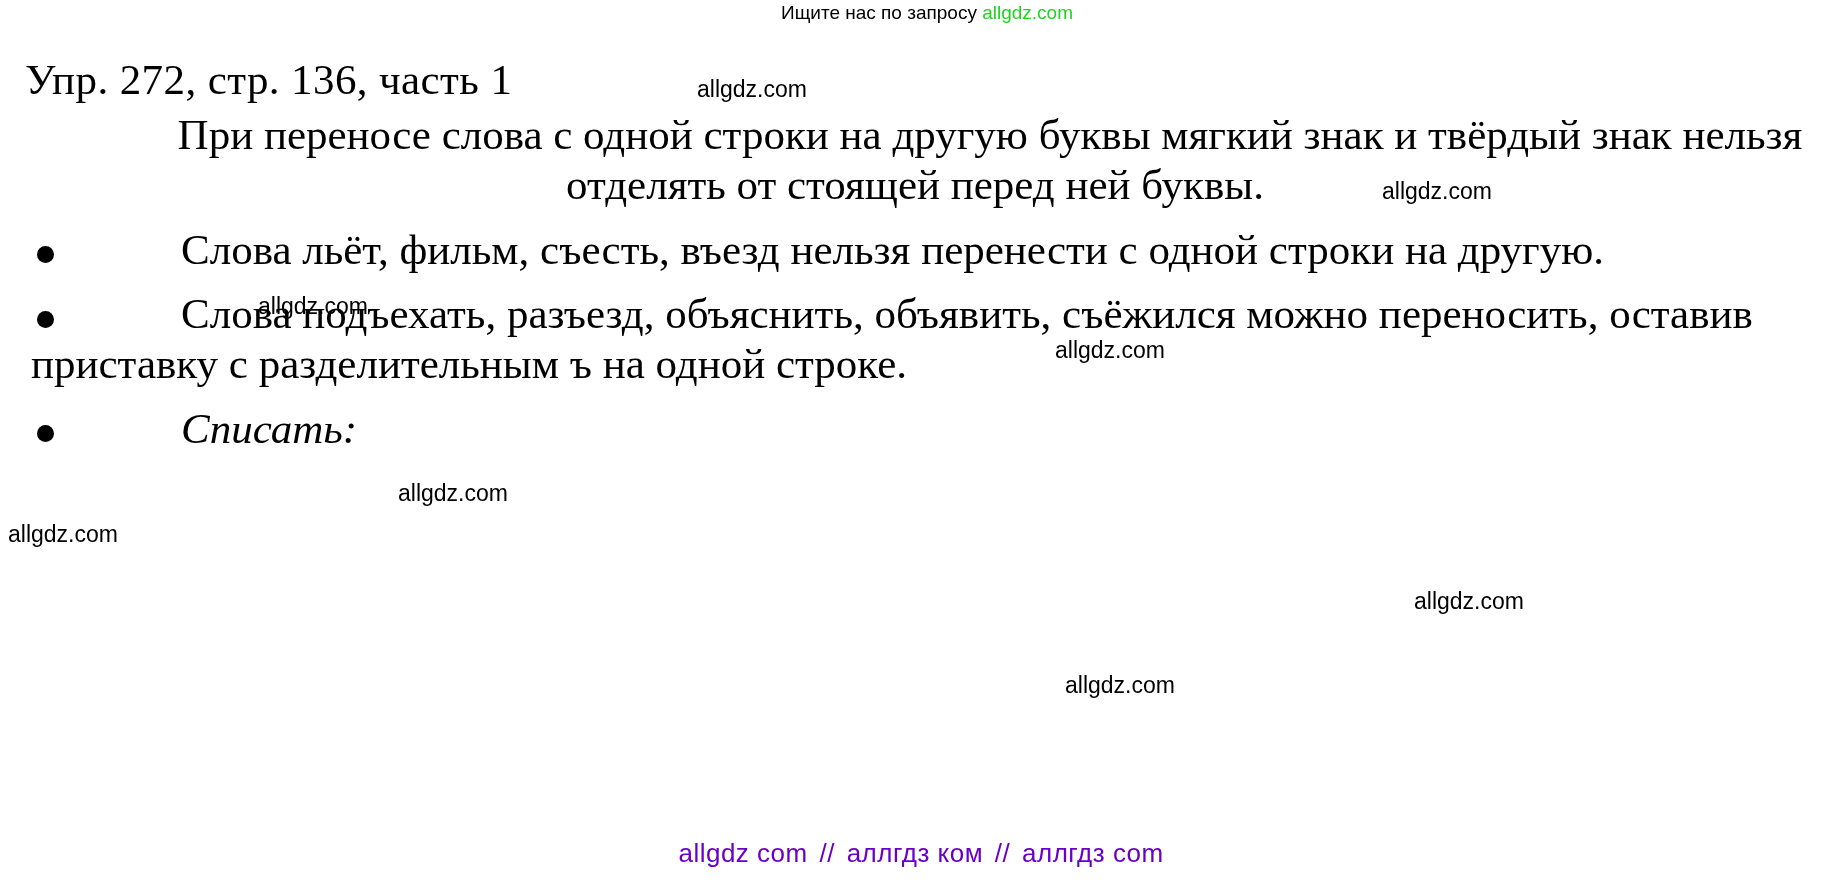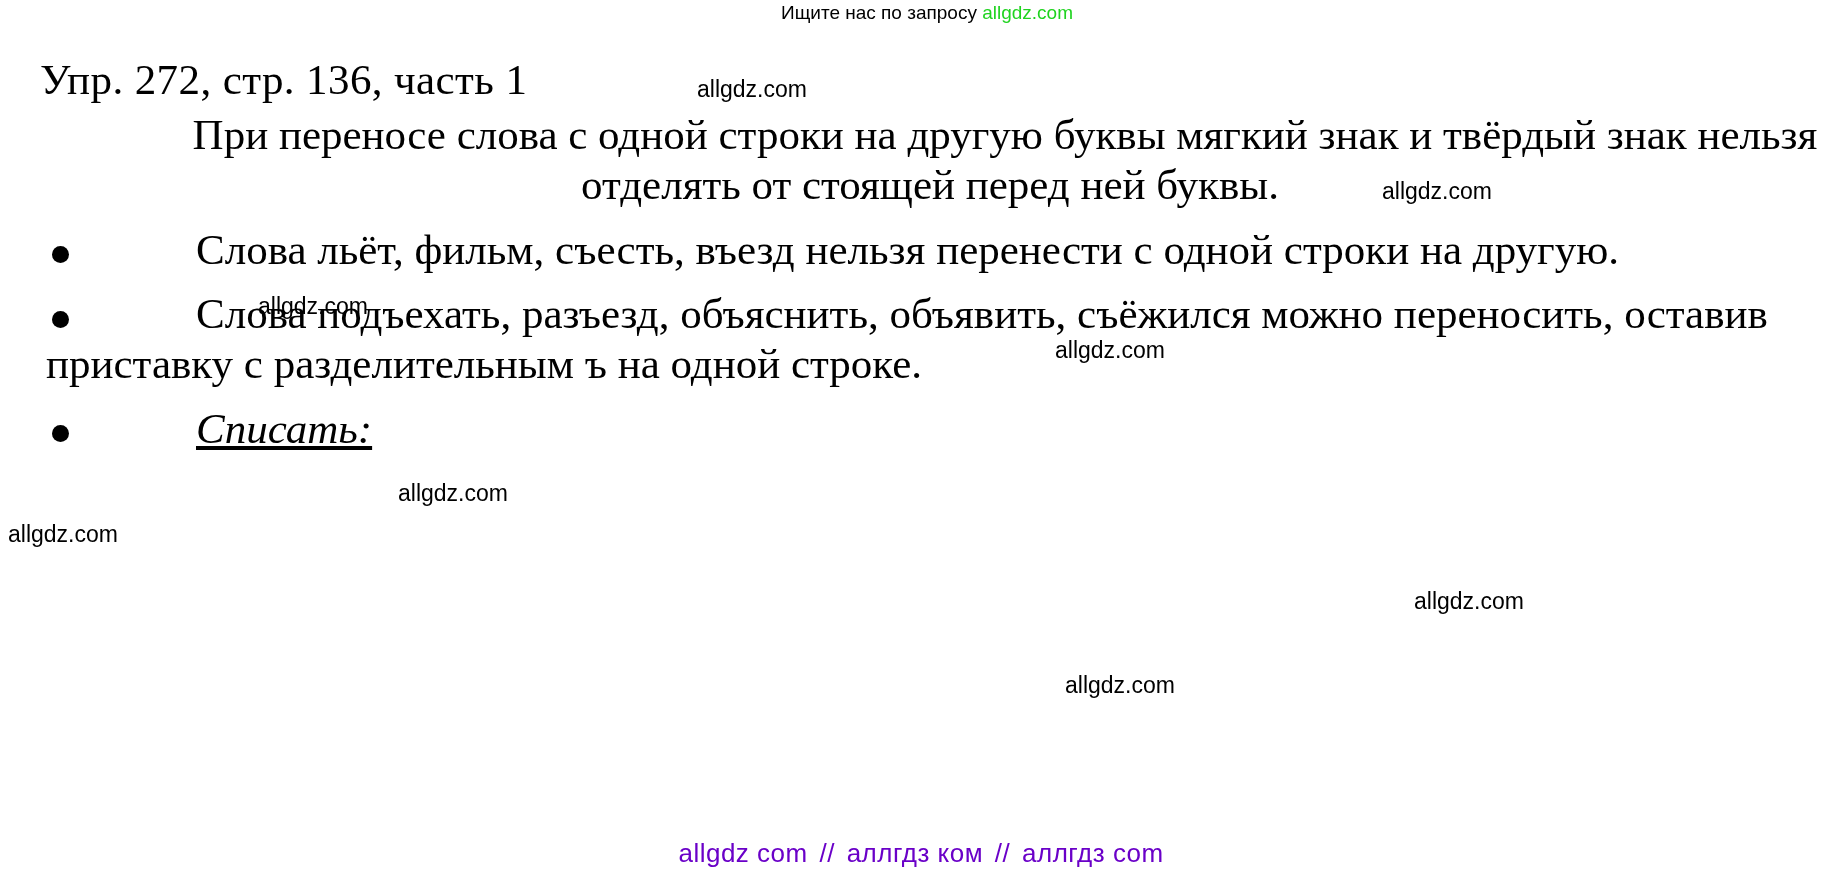--- a/index.html
+++ b/index.html
@@ -27,21 +27,21 @@
     font-size: 19px;
     white-space: nowrap;
   }
   .top-promo .part-ru { color: #000000; }
   .top-promo .part-site { color: #1fd31f; }
 
   
   .doc {
     position: absolute;
     top: 56px;
-    left: 40px;
+    left: 25px;
     width: 1780px;
   }
 
   .title-line {
     font-size: 43px;
     line-height: 1.12;
     letter-spacing: 0.4px;
   }
 
   .para {
@@ -73,21 +73,20 @@
     background: #000;
     border-radius: 50%;
   }
   .bullet-text {
     display: block;
     text-indent: 150px;
   }
 
   .italic {
     font-style: italic;
-    text-decoration: underline;
   }
 
   .spaced {
     letter-spacing: 1.2px;
     word-spacing: 6px;
   }
 
   
   .wm {
     position: absolute;

